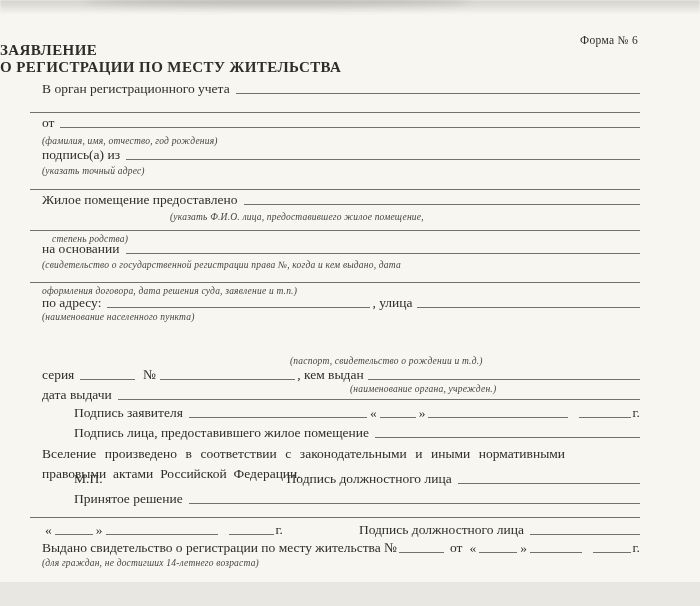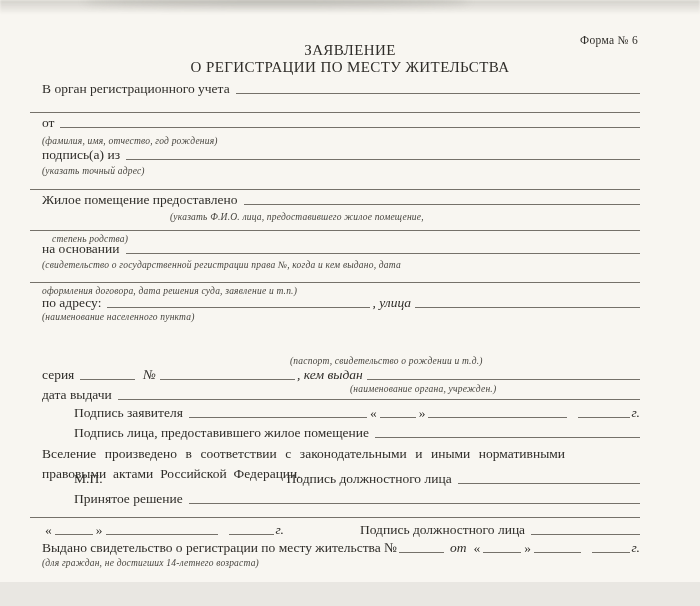--- a/index.html
+++ b/index.html
@@ -22,31 +22,31 @@
     background:rgba(120,118,110,0.28);
     border-radius:50%;
     filter:blur(4px);
     pointer-events:none;
   }
   .form-number{
     position:absolute;top:34px;right:62px;
     font-size:11.5px;letter-spacing:0.3px;
   }
   .title{
-    position:absolute;left:0;right:0;text-align:center;
-    font-weight:normal;font-size:15px;line-height:16px;letter-spacing:0.4px;
+    position:absolute;left:0;right:0;
+    font-weight:bold;font-size:15px;line-height:16px;letter-spacing:0.4px;
   }
   .row{
     position:absolute;left:42px;right:60px;height:17px;
     display:flex;align-items:flex-end;
     font-size:13.5px;line-height:16px;white-space:nowrap;
   }
   .row.indent{left:74px;}
   .lbl{padding-right:6px;}
-  .lbl.tight{padding-right:4px;padding-left:2px;font-style:italic;}
+  .lbl.tight{padding-right:4px;padding-left:2px;}
   .q{padding:0 3px;}
   .ln{
     border-bottom:1px solid #75716a;height:0;margin-bottom:3px;
   }
   .ln.fill{flex:1 1 auto;}
   .gap-l{margin-left:11px;}
   .full-line{
     position:absolute;left:30px;right:60px;height:0;
     border-bottom:1px solid #75716a;
   }

